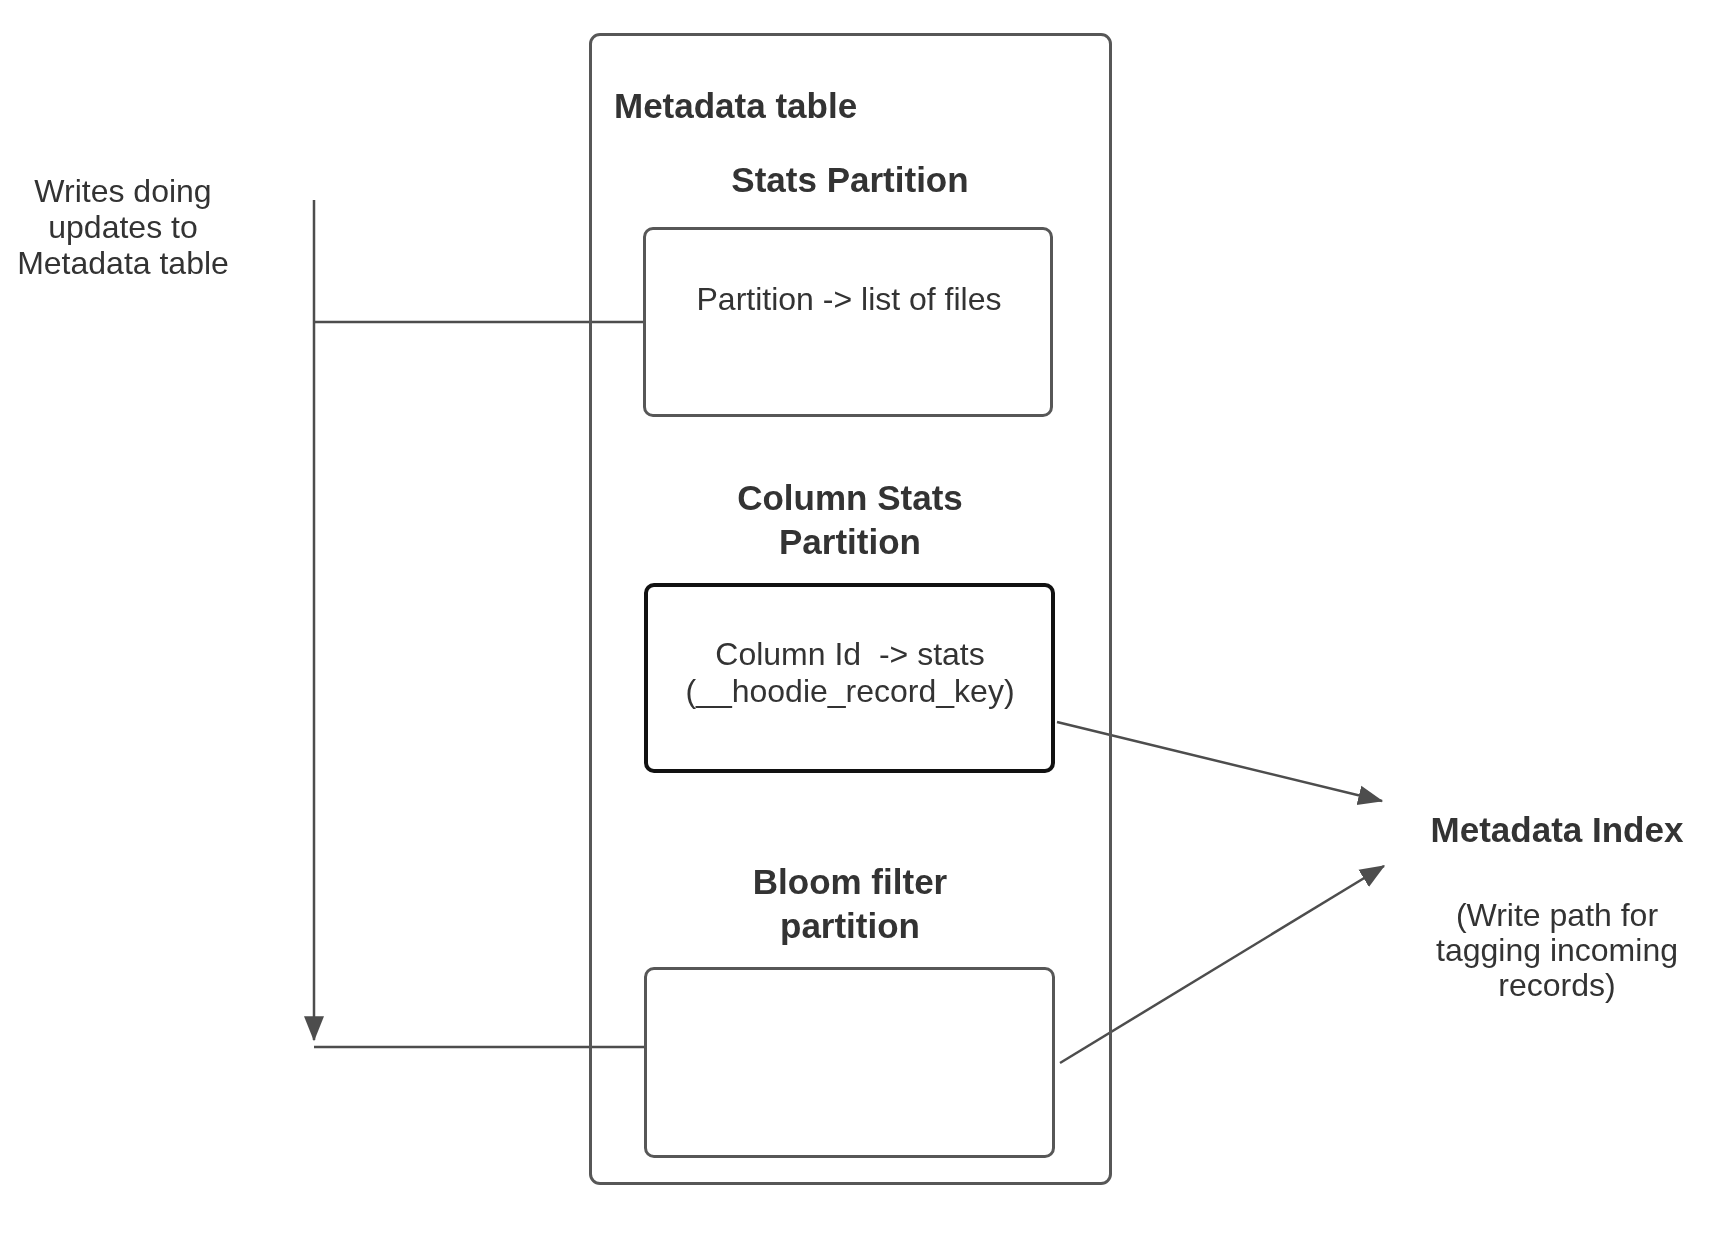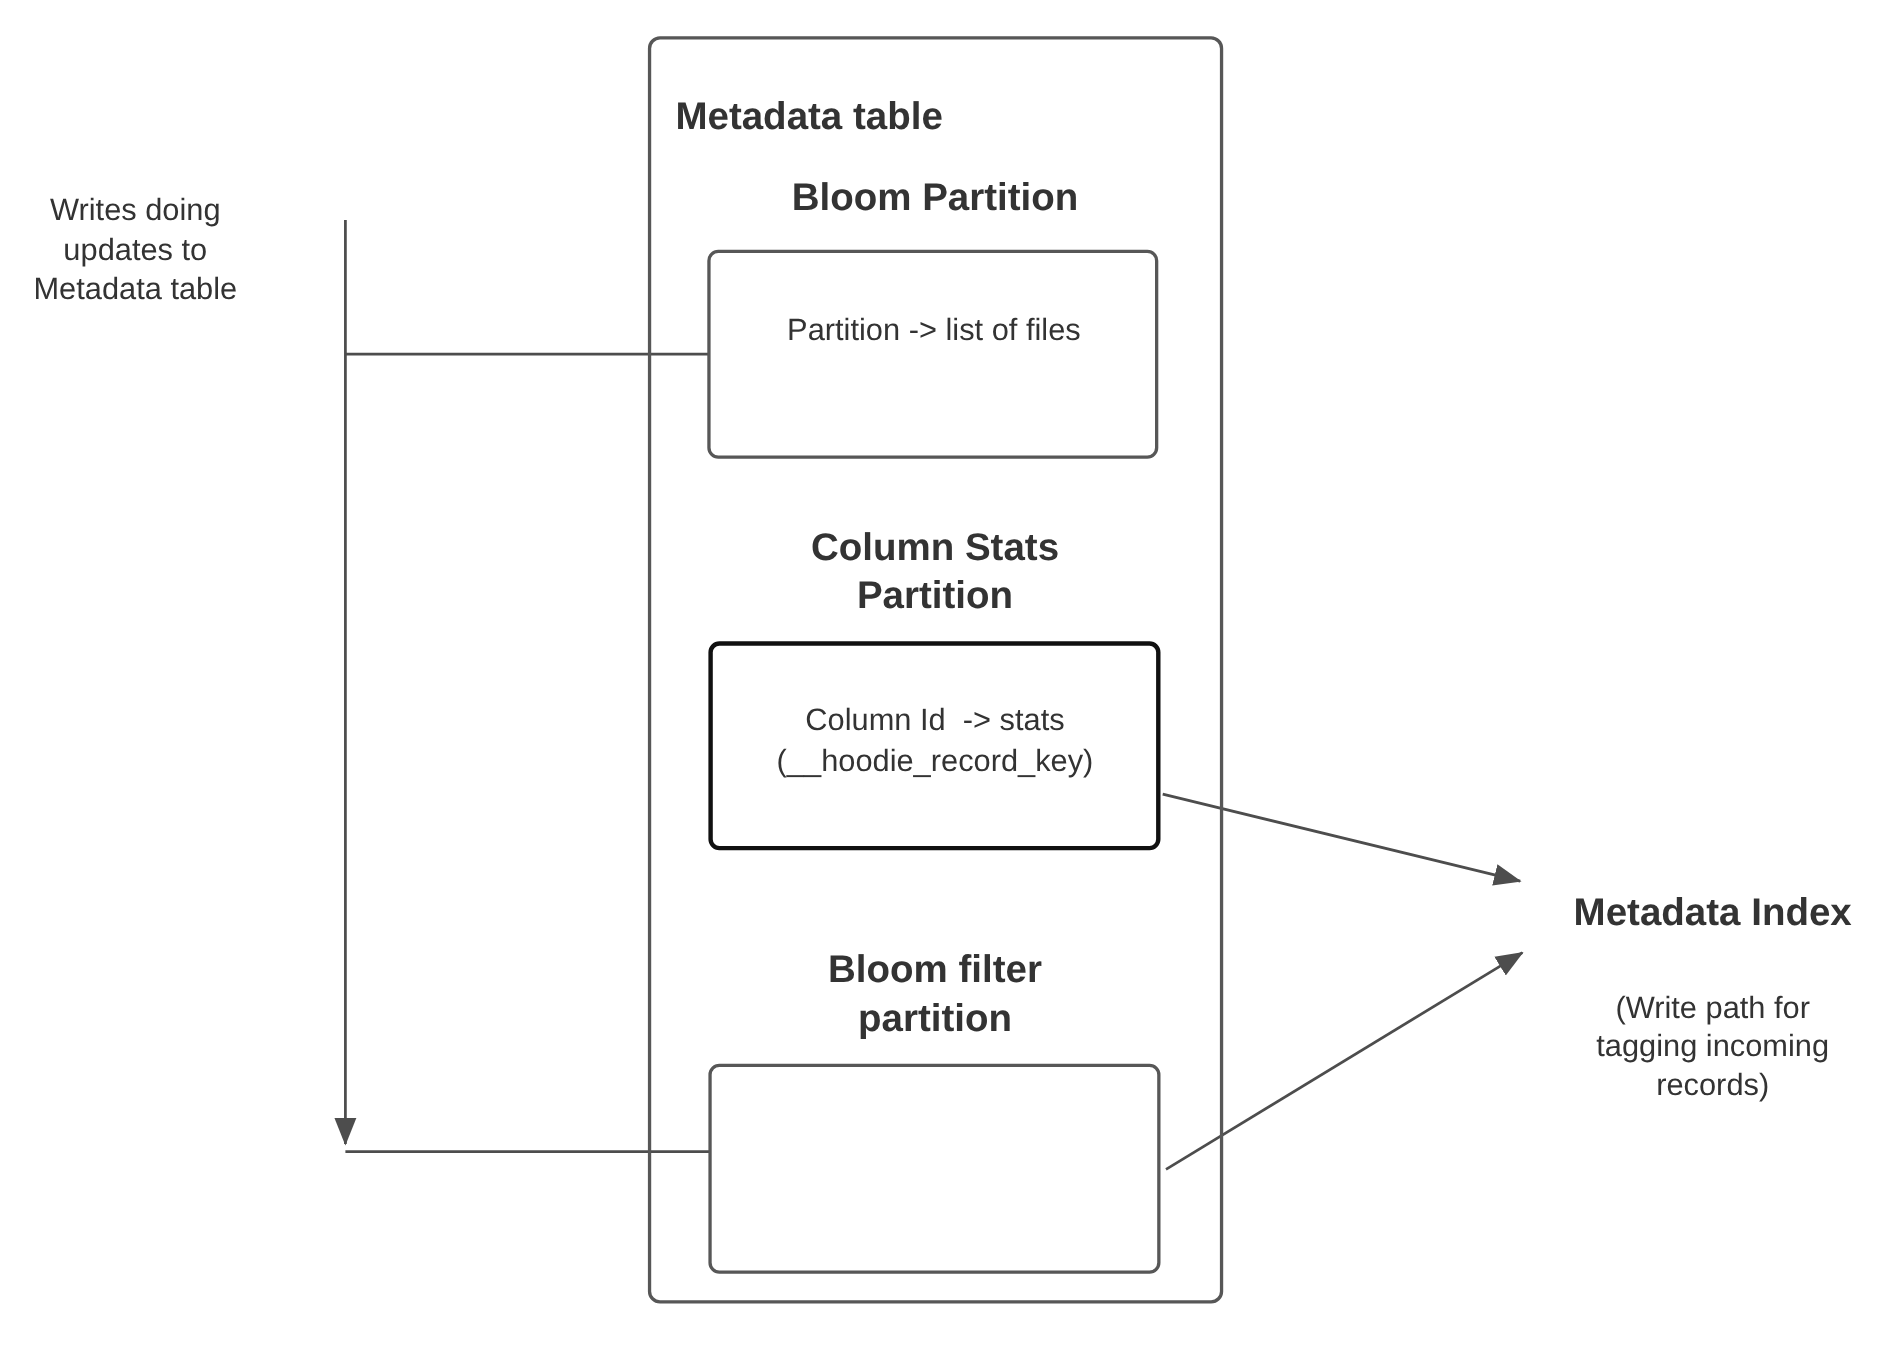--- a/index.html
+++ b/index.html
@@ -19,21 +19,21 @@
     overflow:hidden;
   }
   .lines{position:absolute;left:0;top:0;}
   .lines line{stroke:var(--line,#4d4d4d);stroke-width:2.5;}
   .arrowfill{fill:var(--line,#4d4d4d);}
   .box{position:absolute;border:3px solid var(--box-border,#575757);border-radius:10px;background:transparent;}
   .box.emphasis{border:4px solid var(--box-border-emphasis,#111);}
   .outer{position:absolute;left:589px;top:33px;width:517px;height:1146px;
          border:3px solid var(--box-border,#575757);border-radius:11px;background:transparent;}
   .txt{position:absolute;white-space:pre-wrap;}
-  .body-txt{font-size:28px;line-height:36px;}
+  .body-txt{font-size:32px;line-height:36px;}
   .heading{font-size:35px;line-height:44px;font-weight:bold;}
   .center{text-align:center;}
   
   .note{left:3px;top:173px;width:240px;text-align:center;line-height:36px;}
   .table-title{left:614px;top:84px;width:340px;text-align:left;}
   .files-heading{left:650px;top:158px;width:400px;}
   .files-box{left:643px;top:227px;width:404px;height:184px;}
   .files-text{left:649px;top:282px;width:400px;line-height:35px;}
   .colstats-heading{left:650px;top:476px;width:400px;}
   .colstats-box{left:644px;top:583px;width:403px;height:182px;}
@@ -63,21 +63,21 @@
   </svg>
 
   <div class="txt body-txt note">Writes doing
 updates to
 Metadata table</div>
 
   <div class="outer"></div>
 
   <div class="txt heading table-title">Metadata table</div>
 
-  <div class="txt heading center files-heading">Bloom Partition</div>
+  <div class="txt heading center files-heading">Stats Partition</div>
   <div class="box files-box"></div>
   <div class="txt heading center colstats-heading">Column Stats
 Partition</div>
 
   <div class="txt body-txt center files-text">Partition -&gt; list of files</div>
   <div class="box emphasis colstats-box"></div>
   <div class="txt heading center bloom-heading">Bloom filter
 partition</div>
 
   <div class="txt body-txt center colstats-text">Column Id  -&gt; stats

